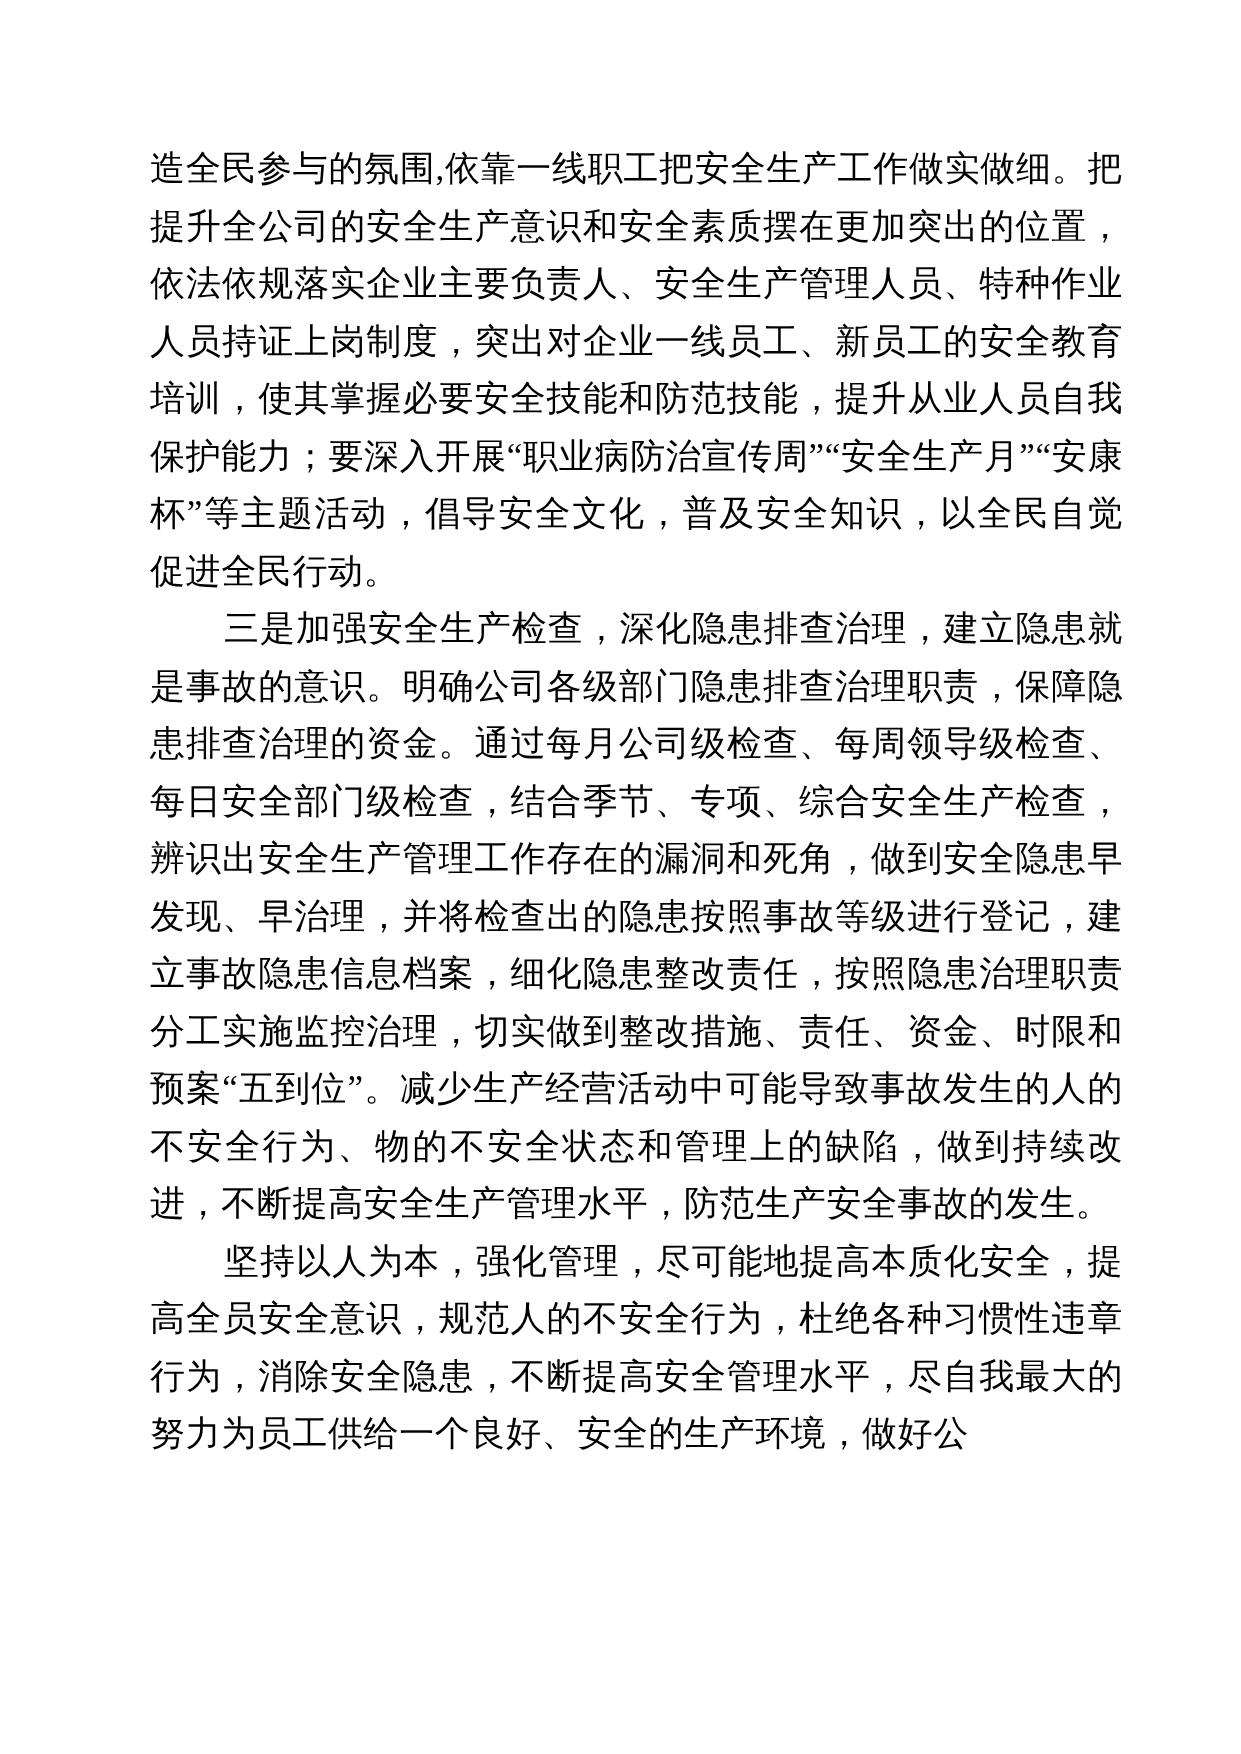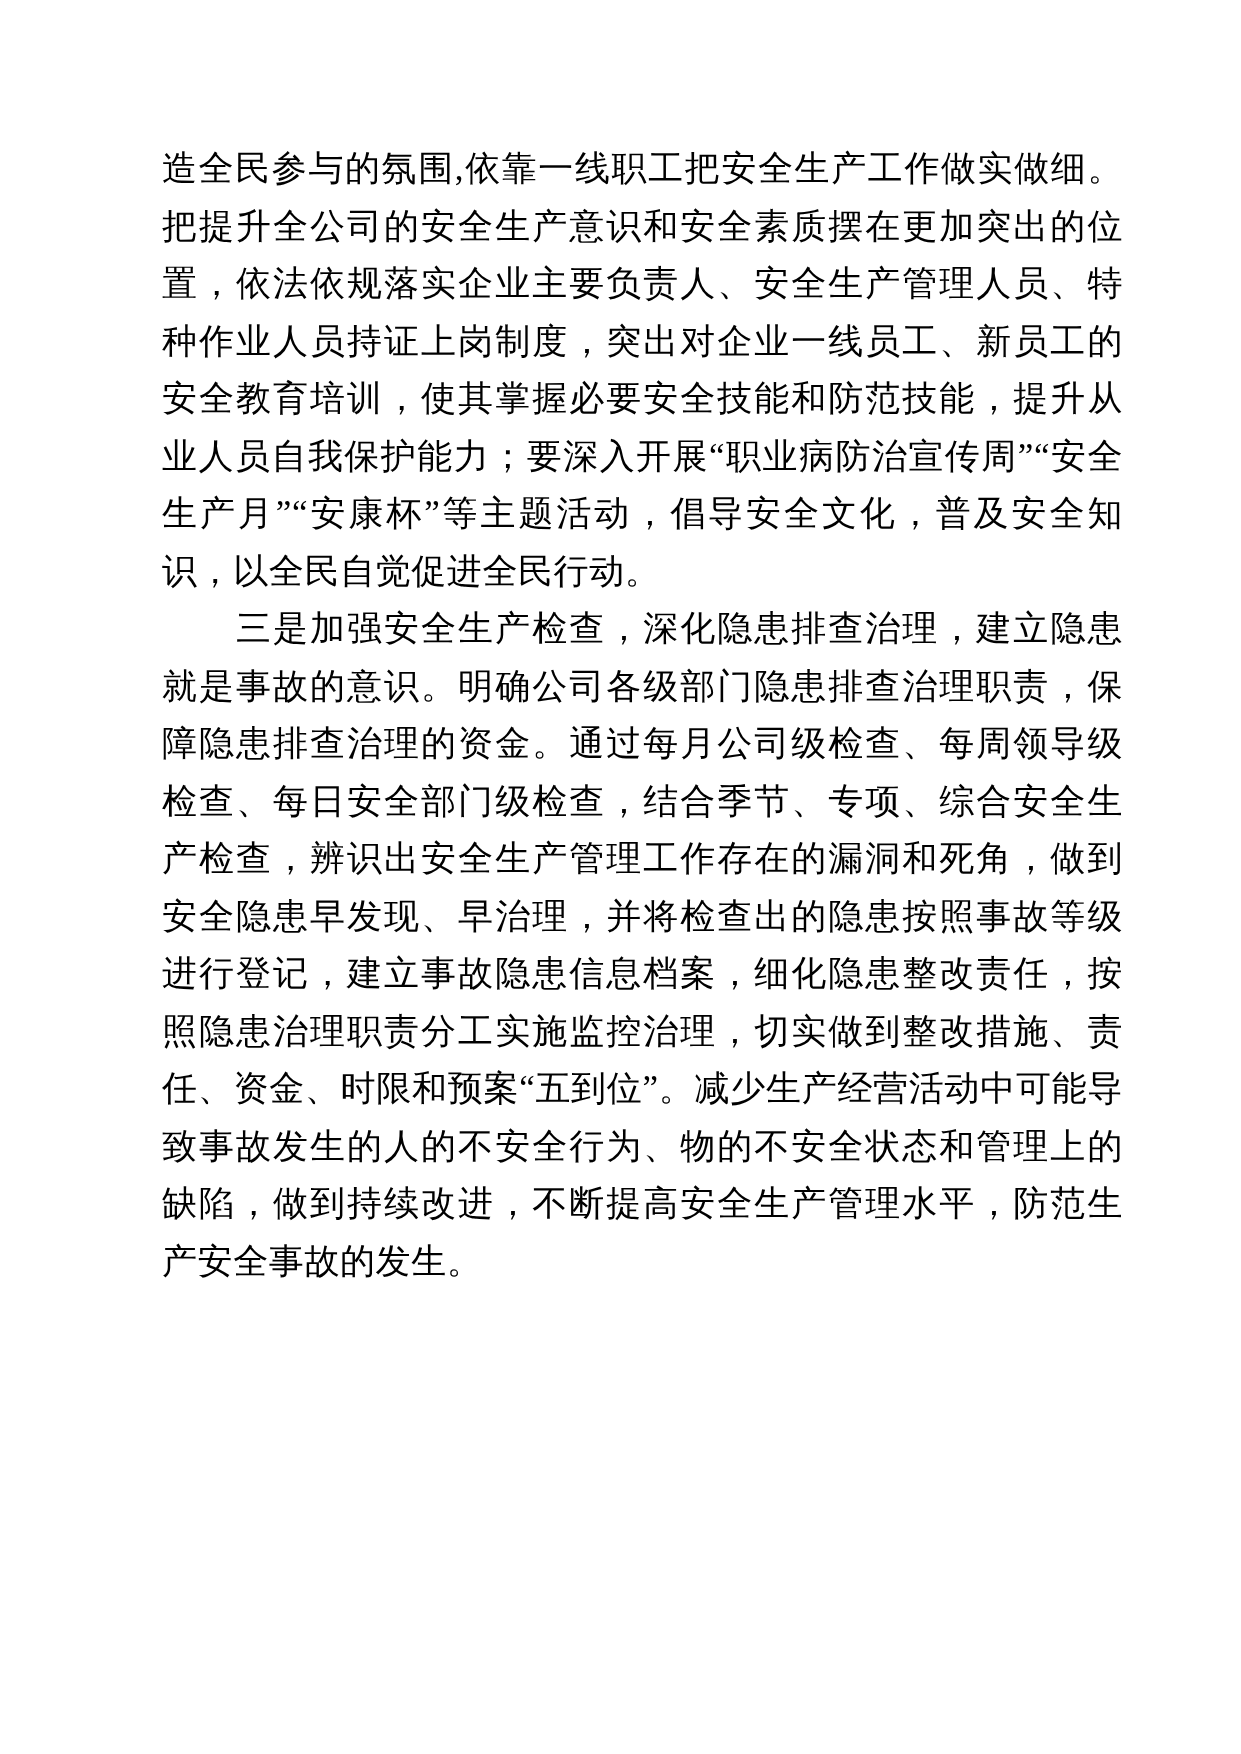--- a/index.html
+++ b/index.html
@@ -16,34 +16,35 @@
     height: 1754px;
     background: #ffffff;
     box-sizing: border-box;
     padding: 140px 118px 60px 150px;
     overflow: hidden;
   }
   .doc-body {
     display: block;
   }
   .para {
-    margin: 0 0 0 12px;
+    margin: 0 0 0 0;
     font-size: 35px;
     line-height: 57.5px;
     color: #000000;
     text-align: justify;
     text-justify: inter-ideograph;
     letter-spacing: 0.6px;
     font-family: "Liberation Serif", "DejaVu Serif", serif;
   }
   .para.indent {
     text-indent: 74px;
   }
 </style>
 </head>
 <body>
 
 <div class="page">
   <div class="doc-body">
     <p class="para">造全民参与的氛围,依靠一线职工把安全生产工作做实做细。把提升全公司的安全生产意识和安全素质摆在更加突出的位置，依法依规落实企业主要负责人、安全生产管理人员、特种作业人员持证上岗制度，突出对企业一线员工、新员工的安全教育培训，使其掌握必要安全技能和防范技能，提升从业人员自我保护能力；要深入开展“职业病防治宣传周”“安全生产月”“安康杯”等主题活动，倡导安全文化，普及安全知识，以全民自觉促进全民行动。</p>
     <p class="para indent">三是加强安全生产检查，深化隐患排查治理，建立隐患就是事故的意识。明确公司各级部门隐患排查治理职责，保障隐患排查治理的资金。通过每月公司级检查、每周领导级检查、每日安全部门级检查，结合季节、专项、综合安全生产检查，辨识出安全生产管理工作存在的漏洞和死角，做到安全隐患早发现、早治理，并将检查出的隐患按照事故等级进行登记，建立事故隐患信息档案，细化隐患整改责任，按照隐患治理职责分工实施监控治理，切实做到整改措施、责任、资金、时限和预案“五到位”。减少生产经营活动中可能导致事故发生的人的不安全行为、物的不安全状态和管理上的缺陷，做到持续改进，不断提高安全生产管理水平，防范生产安全事故的发生。</p>
+    <p class="para indent">坚持以人为本，强化管理，尽可能地提高本质化安全，提高全员安全意识，规范人的不安全行为，杜绝各种习惯性违章行为，消除安全隐患，不断提高安全管理水平，尽自我最大的努力为员工供给一个良好、安全的生产环境，做好公</p>
   </div>
 </div>
 
 </body></html>

